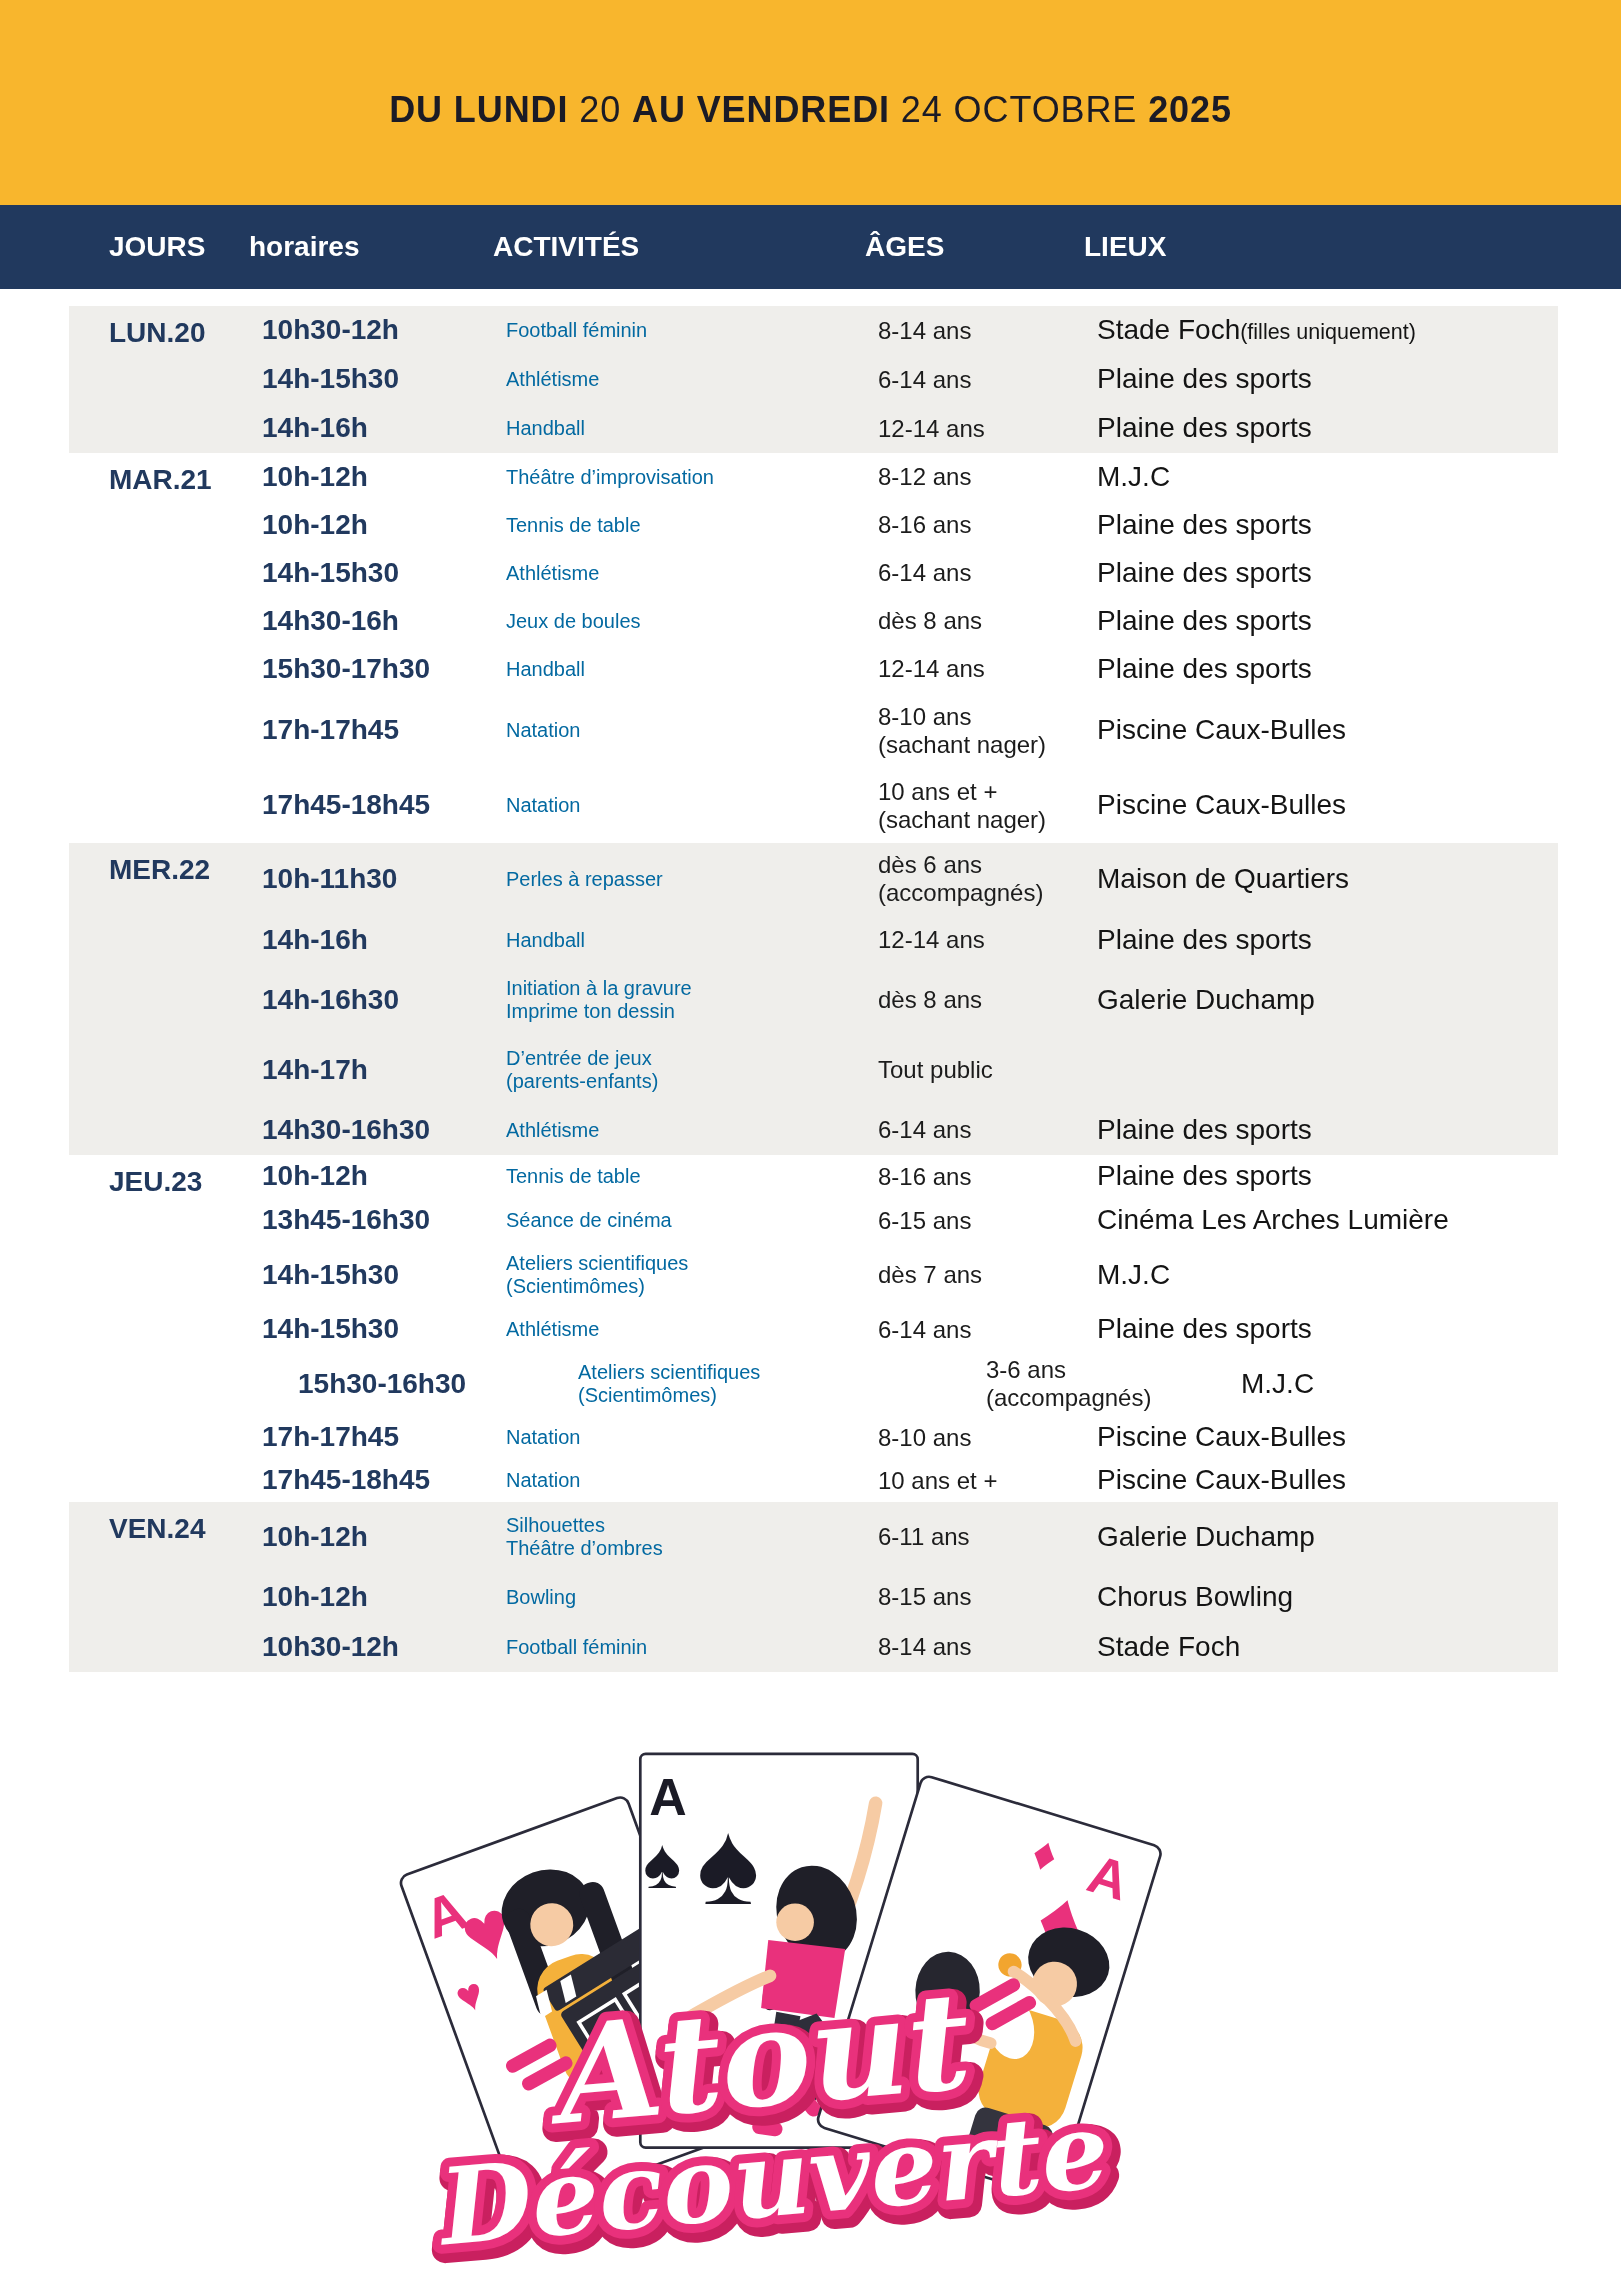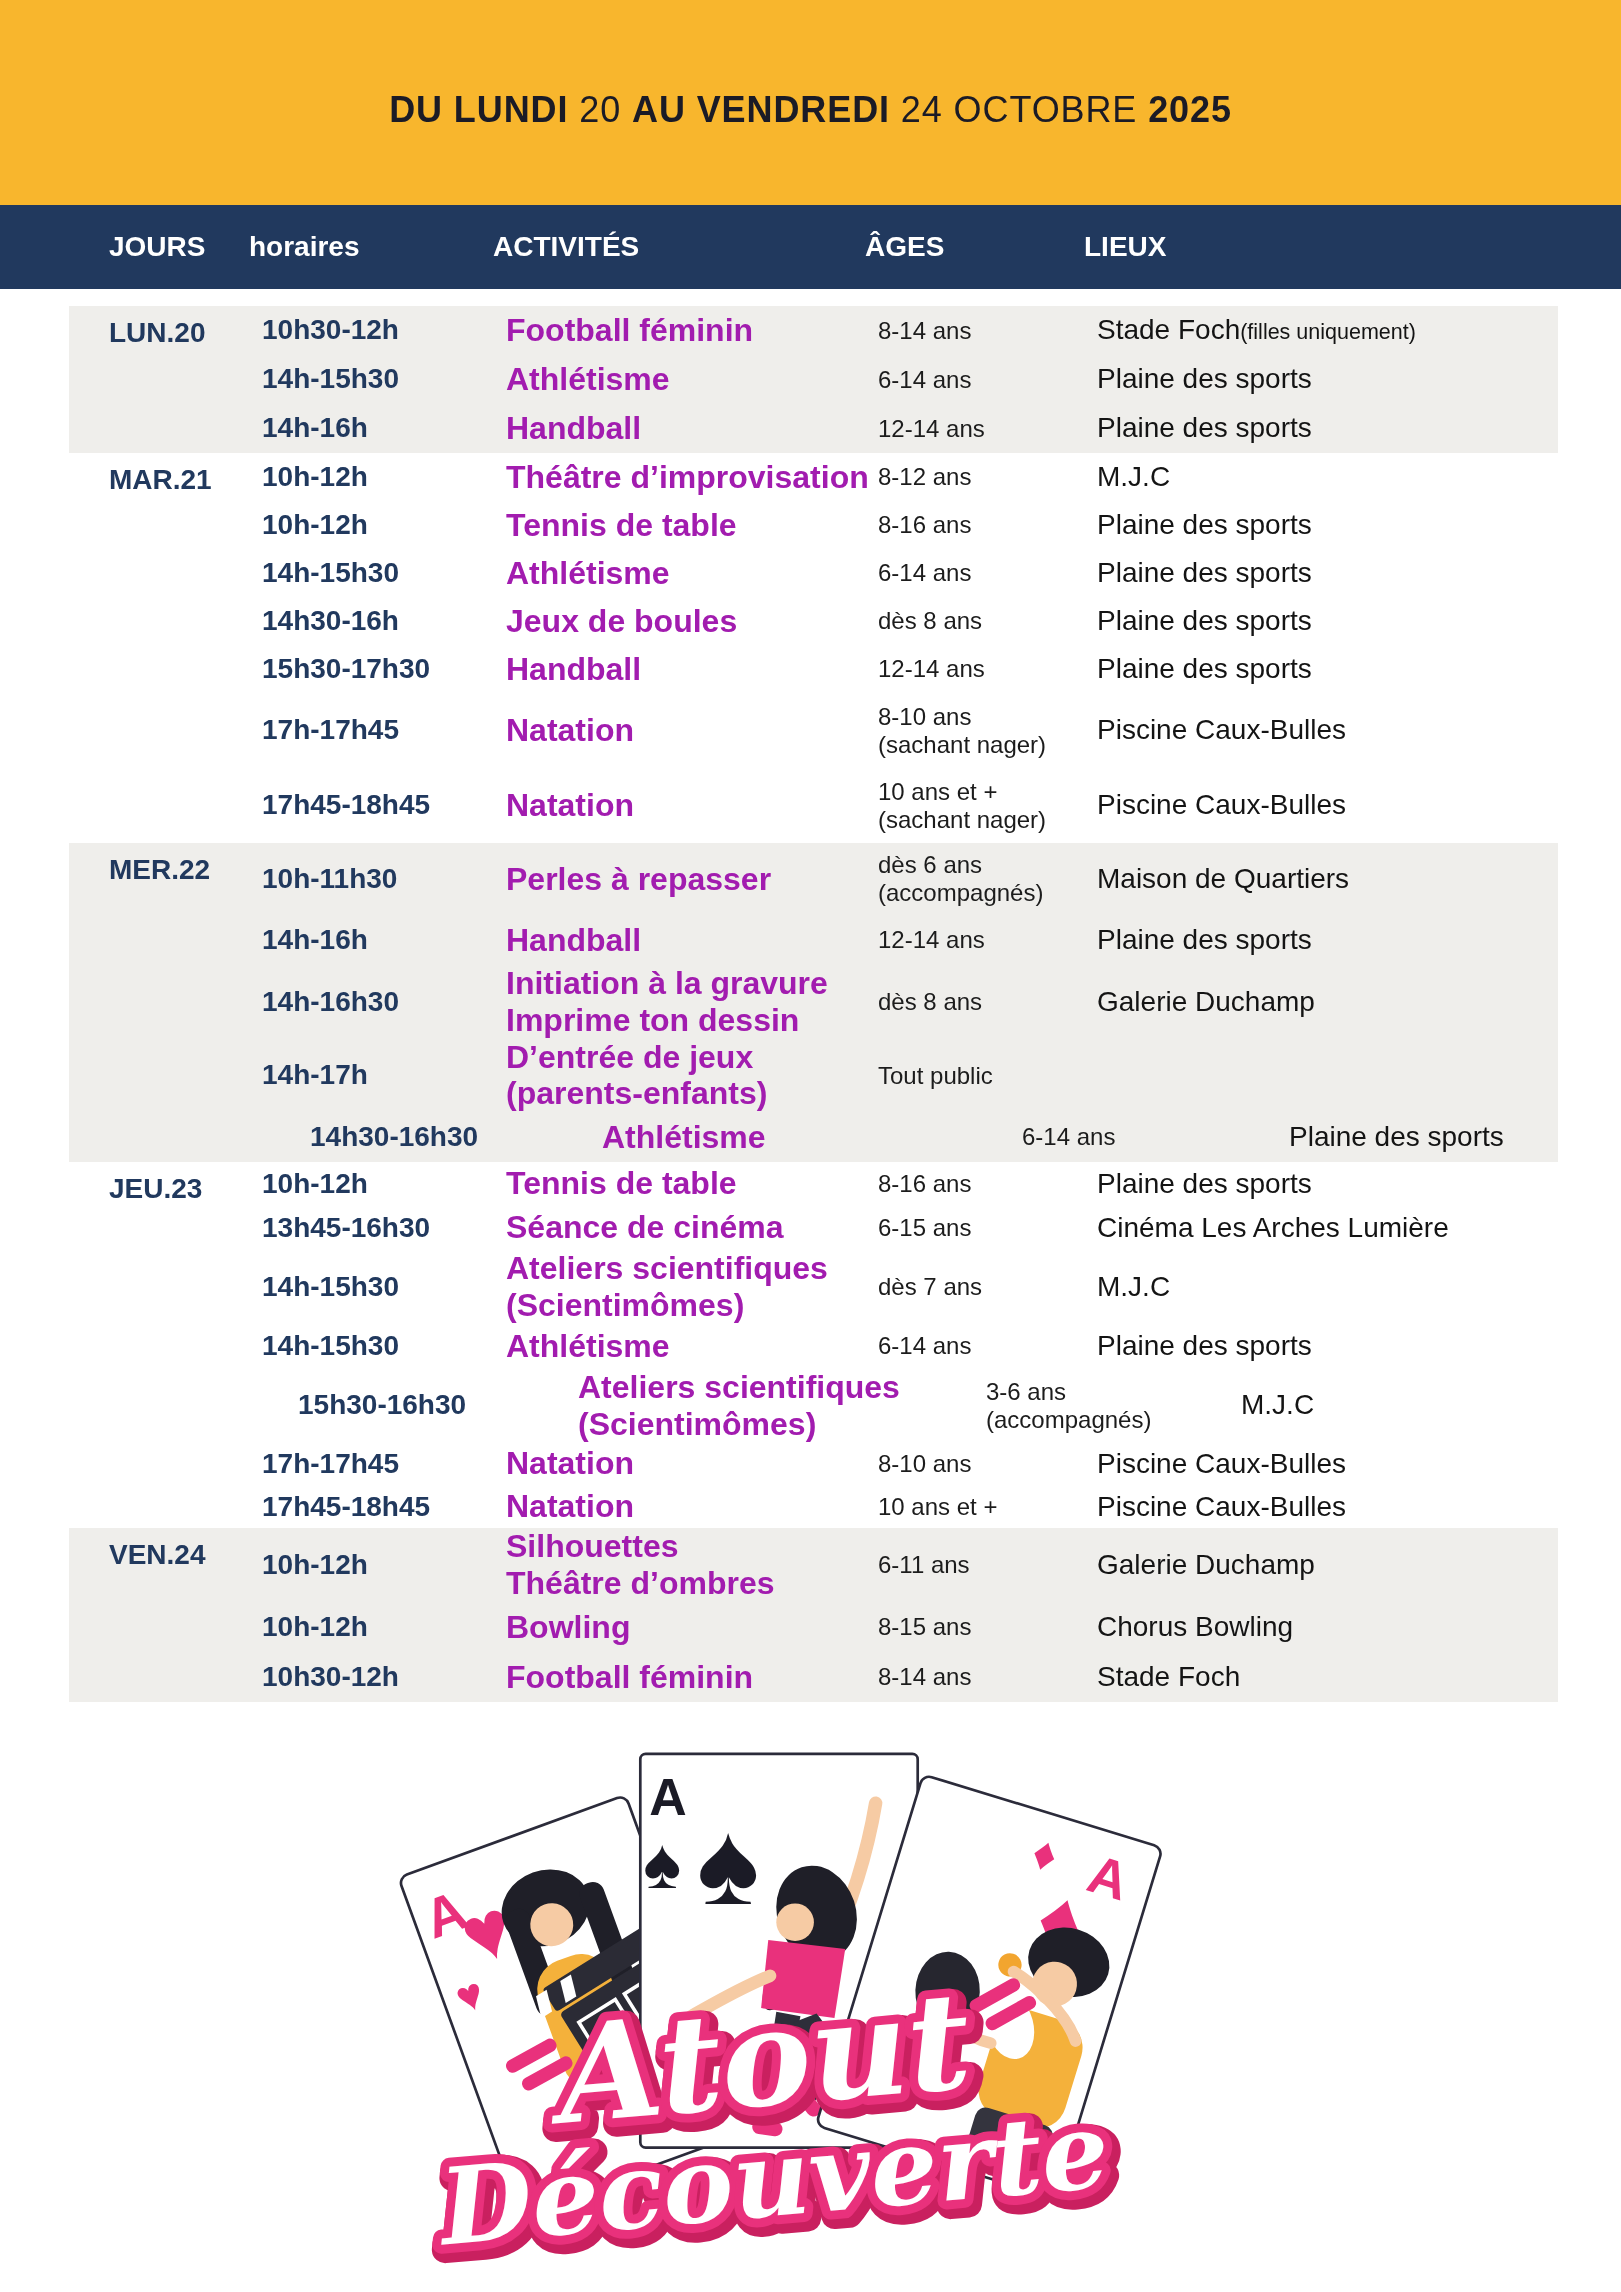--- a/index.html
+++ b/index.html
@@ -20,21 +20,21 @@
     padding-left:40px;box-sizing:border-box;align-items:center;}
   .col-label{color:#ffffff;font-weight:700;font-size:28px;}
   
   .table{position:absolute;top:306px;left:69px;width:1489px;}
   .section{position:relative;padding-left:53px;box-sizing:border-box;}
   .section.shaded{background:#EFEEEB;}
   .day{position:absolute;left:40px;top:10.7px;font-weight:700;font-size:28px;color:#21395E;}
   .row{display:grid;grid-template-columns:140px 244px 372px 219px 1fr;align-items:center;}
   .cell{line-height:1.15;}
   .cell.time{font-weight:700;font-size:28px;color:#21395E;}
-  .cell.activity{font-weight:700;font-size:32px;color:#a21caf;}
+  .cell.activity{font-weight:400;font-size:20px;color:#0369a1;}
   .cell.age{font-size:24px;color:#1c1c1c;}
   .cell.place{font-size:28px;color:#141414;}
   .place-note{font-size:21.5px;}
   
   .logo-wrap{position:absolute;left:376px;top:1745px;width:806px;height:519px;}
   .logo-wrap svg{display:block;width:100%;height:100%;}
   .sticker{font-family:"DejaVu Serif",serif;font-style:italic;font-weight:700;
     fill:#ffffff;stroke:#E9317C;paint-order:stroke;stroke-linejoin:round;}
   .sticker-back{font-family:"DejaVu Serif",serif;font-style:italic;font-weight:700;
     fill:#C9205F;stroke:#C9205F;paint-order:stroke;stroke-linejoin:round;}
@@ -219,21 +219,21 @@
         <div></div>
         <div class="cell time">14h-17h</div>
         <div class="cell activity">
           <div>D’entrée de jeux</div>
           <div>(parents-enfants)</div>
         </div>
         <div class="cell age">
           <div>Tout public</div>
         </div>
       </div>
-      <div class="row" style="min-height: 50px; gap: 48px;">
+      <div class="row" style="min-height: 50px;">
         <div></div>
         <div class="cell time">14h30-16h30</div>
         <div class="cell activity">
           <div>Athlétisme</div>
         </div>
         <div class="cell age">
           <div>6-14 ans</div>
         </div>
         <div class="cell place"><span>Plaine des sports</span></div>
       </div>

